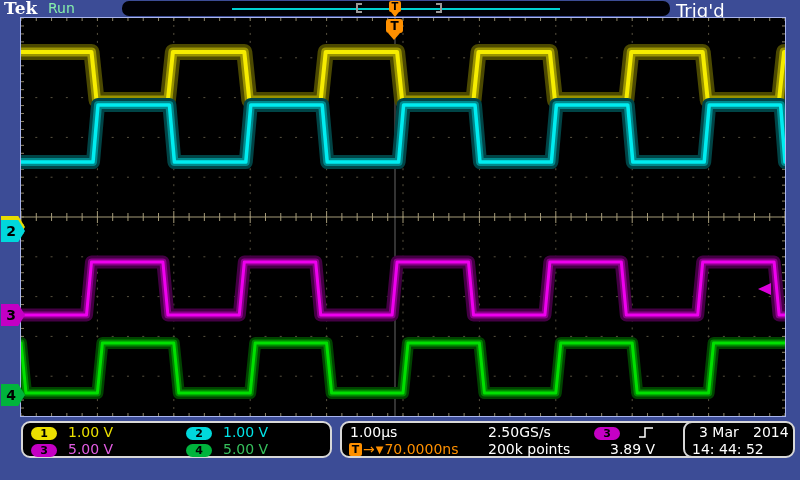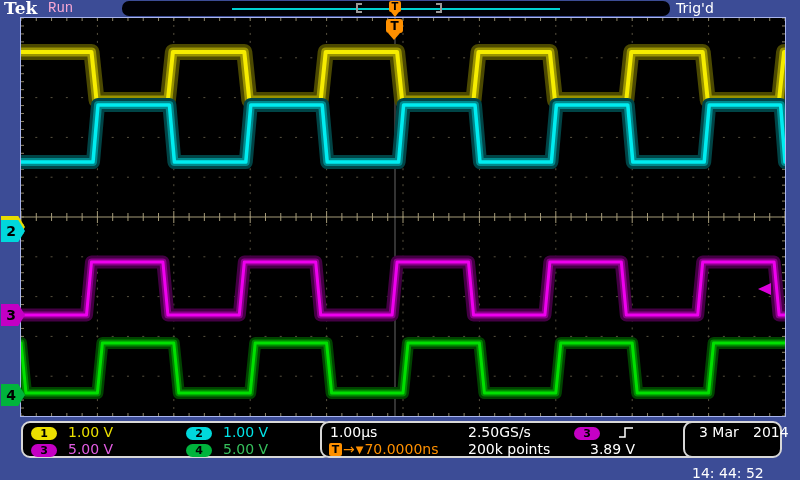--- a/index.html
+++ b/index.html
@@ -3,22 +3,22 @@
 <meta charset="utf-8">
 <style>
   html,body{margin:0;padding:0;background:#222;}
   .screen{position:relative;width:800px;height:480px;background:#3c4c96;
           font-family:"DejaVu Sans",sans-serif;overflow:hidden;color:#fff;}
 
   
   .topbar{position:absolute;left:0;top:0;width:800px;height:17px;border-radius:6px;}
   .tek{position:absolute;left:4px;top:-2px;font-family:"DejaVu Serif",serif;
        font-weight:bold;font-size:17px;color:#fff;}
-  .run{position:absolute;left:48px;top:0px;font-size:14px;color:#f9a8d4;font-family:Liberation Mono, monospace;}
-  .trigd{position:absolute;left:676px;top:0px;font-size:14px;color:#fff;}
+  .run{position:absolute;left:48px;top:0px;font-size:14px;color:#86efac;}
+  .trigd{position:absolute;left:676px;top:0px;font-size:18px;color:#fff;}
   .recordbar{position:absolute;left:122px;top:1px;width:548px;height:15px;
              background:#000006;border-radius:7px;}
   .recline{position:absolute;top:7px;height:2px;background:#00d0d0;}
   .brk{position:absolute;top:2px;width:6px;height:10px;box-sizing:border-box;}
   .brk-l{border-left:2px solid #9a9a9a;border-top:2px solid #9a9a9a;border-bottom:2px solid #9a9a9a;}
   .brk-r{border-right:2px solid #9a9a9a;border-top:2px solid #9a9a9a;border-bottom:2px solid #9a9a9a;}
   .rec-t{position:absolute;top:0;width:12px;height:11px;background:#ff9000;border-radius:2px;
          color:#000;font-size:10px;font-weight:bold;text-align:center;line-height:11px;}
   .rec-t::after{content:"";position:absolute;left:2px;top:11px;width:0;height:0;
          border-left:4px solid transparent;border-right:4px solid transparent;
@@ -38,22 +38,22 @@
 
   .chbadge{position:absolute;left:1px;width:24px;height:22px;z-index:6;
            color:#000;font-weight:bold;font-size:14px;line-height:22px;text-align:center;
            clip-path:polygon(0 0,72% 0,100% 50%,72% 100%,0 100%);
            padding-right:4px;box-sizing:border-box;}
 
   
   .rbox{position:absolute;top:421px;height:37px;background:#000;border:2px solid #d8d8d8;
         border-radius:9px;box-sizing:border-box;}
   #box1{left:21px;width:311px;}
-  #box2{left:320px;width:402px;}
-  #box3{left:683px;width:99px;}
+  #box2{left:340px;width:402px;}
+  #box3{left:683px;width:112px;}
   .badge{position:absolute;width:26px;height:13px;border-radius:7px;color:#000;
          font-size:11px;font-weight:bold;text-align:center;line-height:13px;}
   .rtext{position:absolute;font-size:14px;line-height:15px;white-space:pre;}
   .t-ico{display:inline-block;width:13px;height:13px;background:#ff9000;border-radius:2px;
          color:#000;font-weight:bold;font-size:11px;line-height:13px;text-align:center;}
   .delaygrp{position:absolute;left:7px;top:18px;display:flex;align-items:center;gap:1px;
             font-size:14px;}
 </style>
 </head>
 <body>
@@ -1248,16 +1248,16 @@
       <span style="font-size:10px;">▼</span>
       <span>70.0000ns</span>
     </span>
     <span class="rtext" style="left:146px;top:19px;">200k points</span>
     <span class="rtext" style="left:268px;top:19px;">3.89 V</span>
   </div>
 
   <div class="rbox" id="box3">
     <span class="rtext" style="left:14px;top:2px;">3 Mar</span>
     <span class="rtext" style="left:68px;top:2px;">2014</span>
-    <span class="rtext" style="left:7px;top:19px;margin-top:24px;">14: 44: 52</span>
+    <span class="rtext" style="left:7px;top:19px;">14: 44: 52</span>
   </div>
 
 </div>
 
 </body></html>

